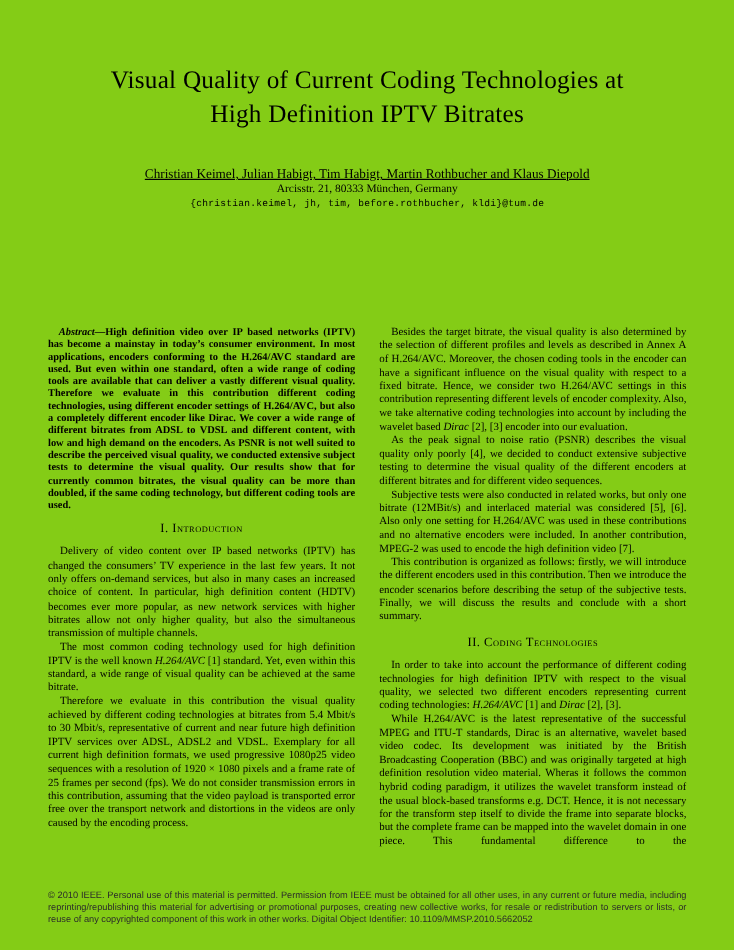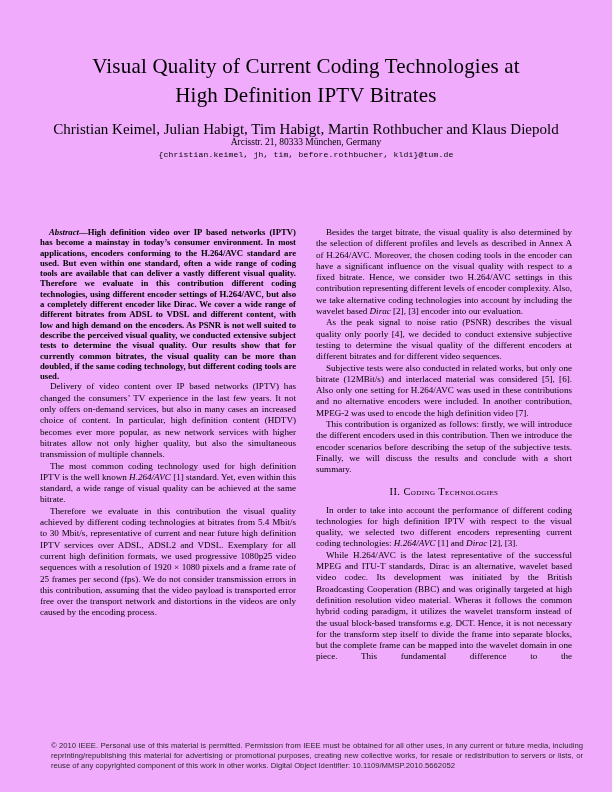--- a/index.html
+++ b/index.html
@@ -1,48 +1,49 @@
 <!DOCTYPE html>
 <html lang="en"><head>
 <meta charset="utf-8">
 <style>
   * { margin: 0; padding: 0; box-sizing: border-box; }
   html, body { background: #ffffff; }
   .page {
     position: relative;
     width: 612px;
     height: 792px;
-    background: #f0abfc;
+    background: #84cc16;
     color: #000000;
     font-family: "Liberation Serif", serif;
     overflow: hidden;
     margin: 0 auto;
   }
   .header { position: absolute; top: 52px; left: 40px; width: 532px; text-align: center; }
   .title-line { font-size: 21px; line-height: 29px; letter-spacing: 0.2px; }
-  .authors { margin-top: 13px; font-size: 15px; line-height: 13px; }
+  .authors { margin-top: 29px; font-size: 11px; line-height: 13px; text-decoration: underline; }
   .affiliation { margin-top: 5px; font-style: italic; font-size: 9.5px; line-height: 12px; }
   .address { font-size: 9.5px; line-height: 12px; }
   .email { margin-top: 2px; font-family: "Liberation Mono", monospace; font-size: 8px; letter-spacing: 0.2px; }
 
   .columns {
     position: absolute;
     top: 227px;
     left: 40px;
     width: 532px;
     height: 512px;
     display: flex;
     gap: 20px;
   }
   .col {
     width: 256px;
     height: 512px;
     overflow: hidden;
     display: flex;
     flex-direction: column;
+    margin-top: 44px;
   }
   .para {
     font-size: 9.1px;
     line-height: 11.3px;
     text-align: justify;
     text-indent: 10px;
   }
   .para.cont { text-align-last: justify; }
   .abstract-para {
     font-size: 8.7px;
@@ -65,21 +66,21 @@
   .footnote {
     margin-top: auto;
     font-style: italic;
     font-size: 9.2px;
     line-height: 11.6px;
     padding-bottom: 2px;
   }
   .copyright {
     position: absolute;
     top: 741px;
-    left: 51px;
+    left: 40px;
     width: 532px;
     font-family: "Liberation Sans", sans-serif;
     font-size: 7.7px;
     line-height: 10px;
     color: #2b2b2b;
     text-align: justify;
   }
 </style>
 </head>
 <body>
@@ -94,20 +95,21 @@
     <div class="authors">Christian Keimel, Julian Habigt, Tim Habigt, Martin Rothbucher and Klaus Diepold</div>
     <div class="address">Arcisstr. 21, 80333 München, Germany</div>
     <div class="email">{christian.keimel, jh, tim, before.rothbucher, kldi}@tum.de</div>
   </div>
 
   <div class="columns">
 
     <div class="col">
       <p class="abstract-para"><i class="abstract-label">Abstract</i><span>—High definition video over IP based networks (IPTV) has become a mainstay in today’s consumer environment. In most applications, encoders conforming to the H.264/AVC standard are used. But even within one standard, often a wide range of coding tools are available that can deliver a vastly different visual quality. Therefore we evaluate in this contribution different coding technologies, using different encoder settings of H.264/AVC, but also a completely different encoder like Dirac. We cover a wide range of different bitrates from ADSL to VDSL and different content, with low and high demand on the encoders. As PSNR is not well suited to describe the perceived visual quality, we conducted extensive subject tests to determine the visual quality. Our results show that for currently common bitrates, the visual quality can be more than doubled, if the same coding technology, but different coding tools are used.</span></p>
 
+      <h2 class="sec-heading">I. Introduction</h2>
 
       <p class="para">Delivery of video content over IP based networks (IPTV) has changed the consumers’ TV experience in the last few years. It not only offers on-demand services, but also in many cases an increased choice of content. In particular, high definition content (HDTV) becomes ever more popular, as new network services with higher bitrates allow not only higher quality, but also the simultaneous transmission of multiple channels.</p>
 
       <p class="para"><span>The most common coding technology used for high definition IPTV is the well known </span><i>H.264/AVC</i><span> [1] standard. Yet, even within this standard, a wide range of visual quality can be achieved at the same bitrate.</span></p>
 
       <p class="para">Therefore we evaluate in this contribution the visual quality achieved by different coding technologies at bitrates from 5.4 Mbit/s to 30 Mbit/s, representative of current and near future high definition IPTV services over ADSL, ADSL2 and VDSL. Exemplary for all current high definition formats, we used progressive 1080p25 video sequences with a resolution of 1920 × 1080 pixels and a frame rate of 25 frames per second (fps). We do not consider transmission errors in this contribution, assuming that the video payload is transported error free over the transport network and distortions in the videos are only caused by the encoding process.</p>
 
       <div class="footnote">
       </div>
     </div>

